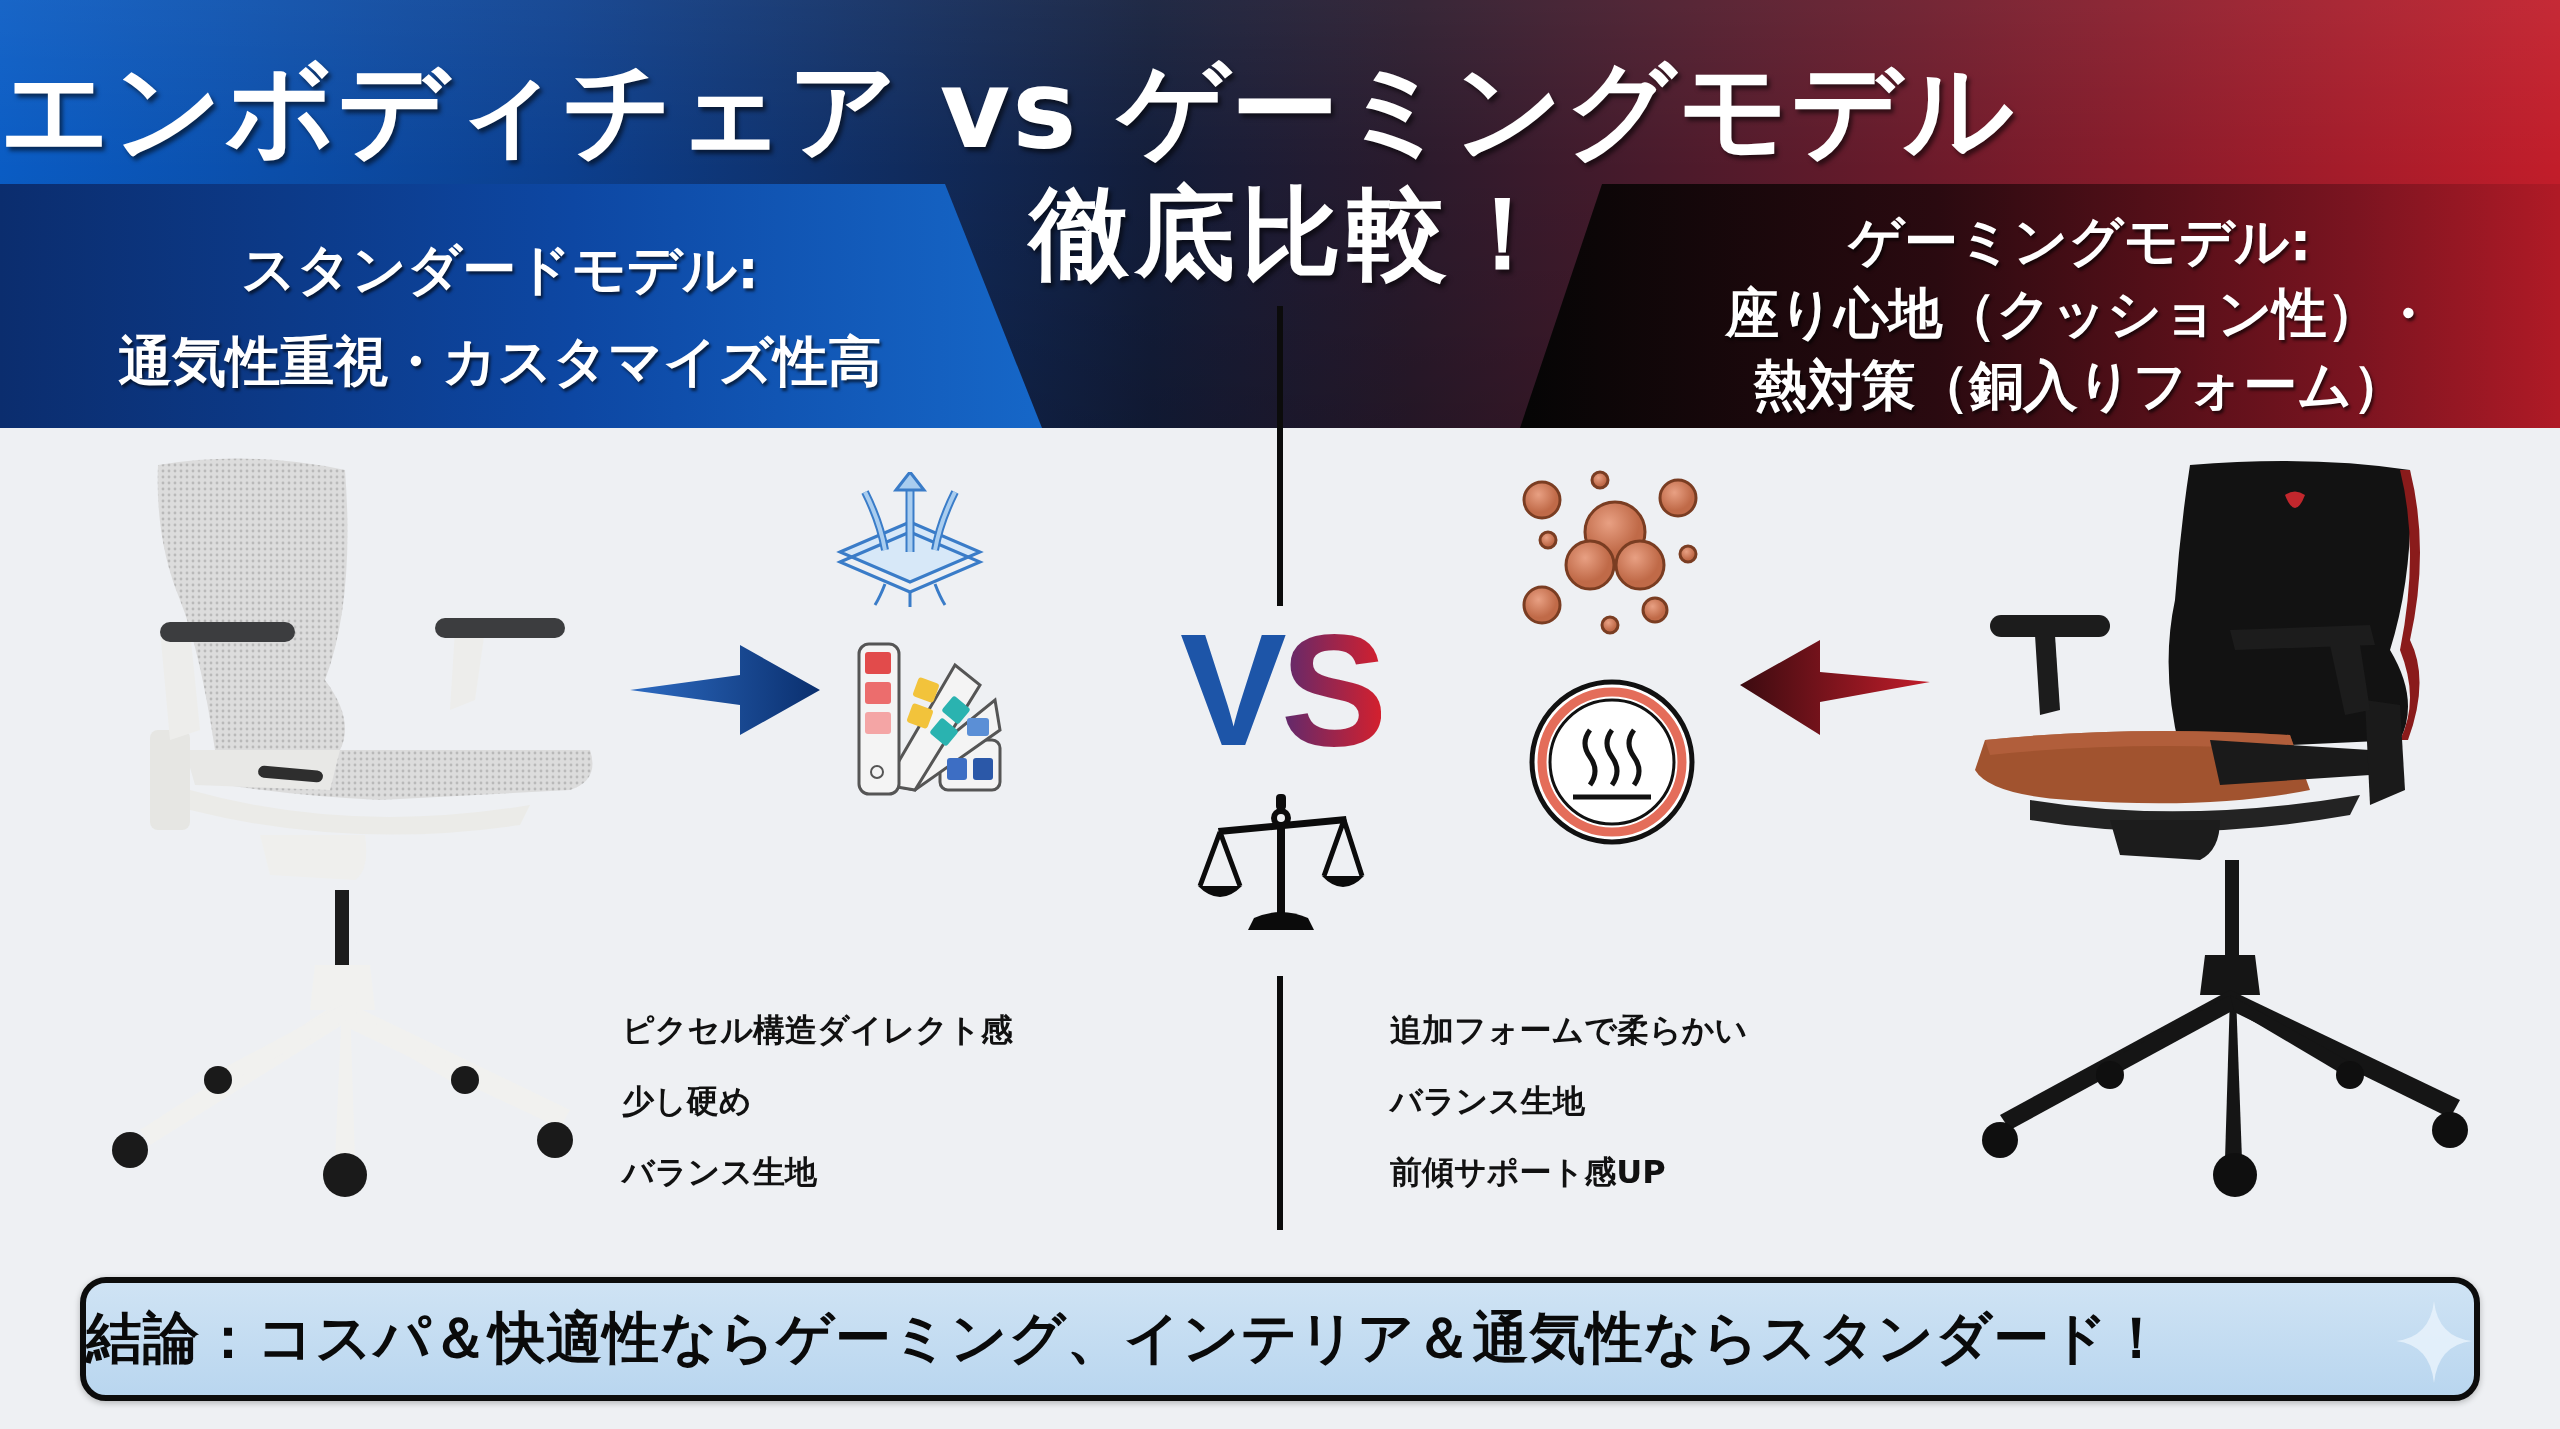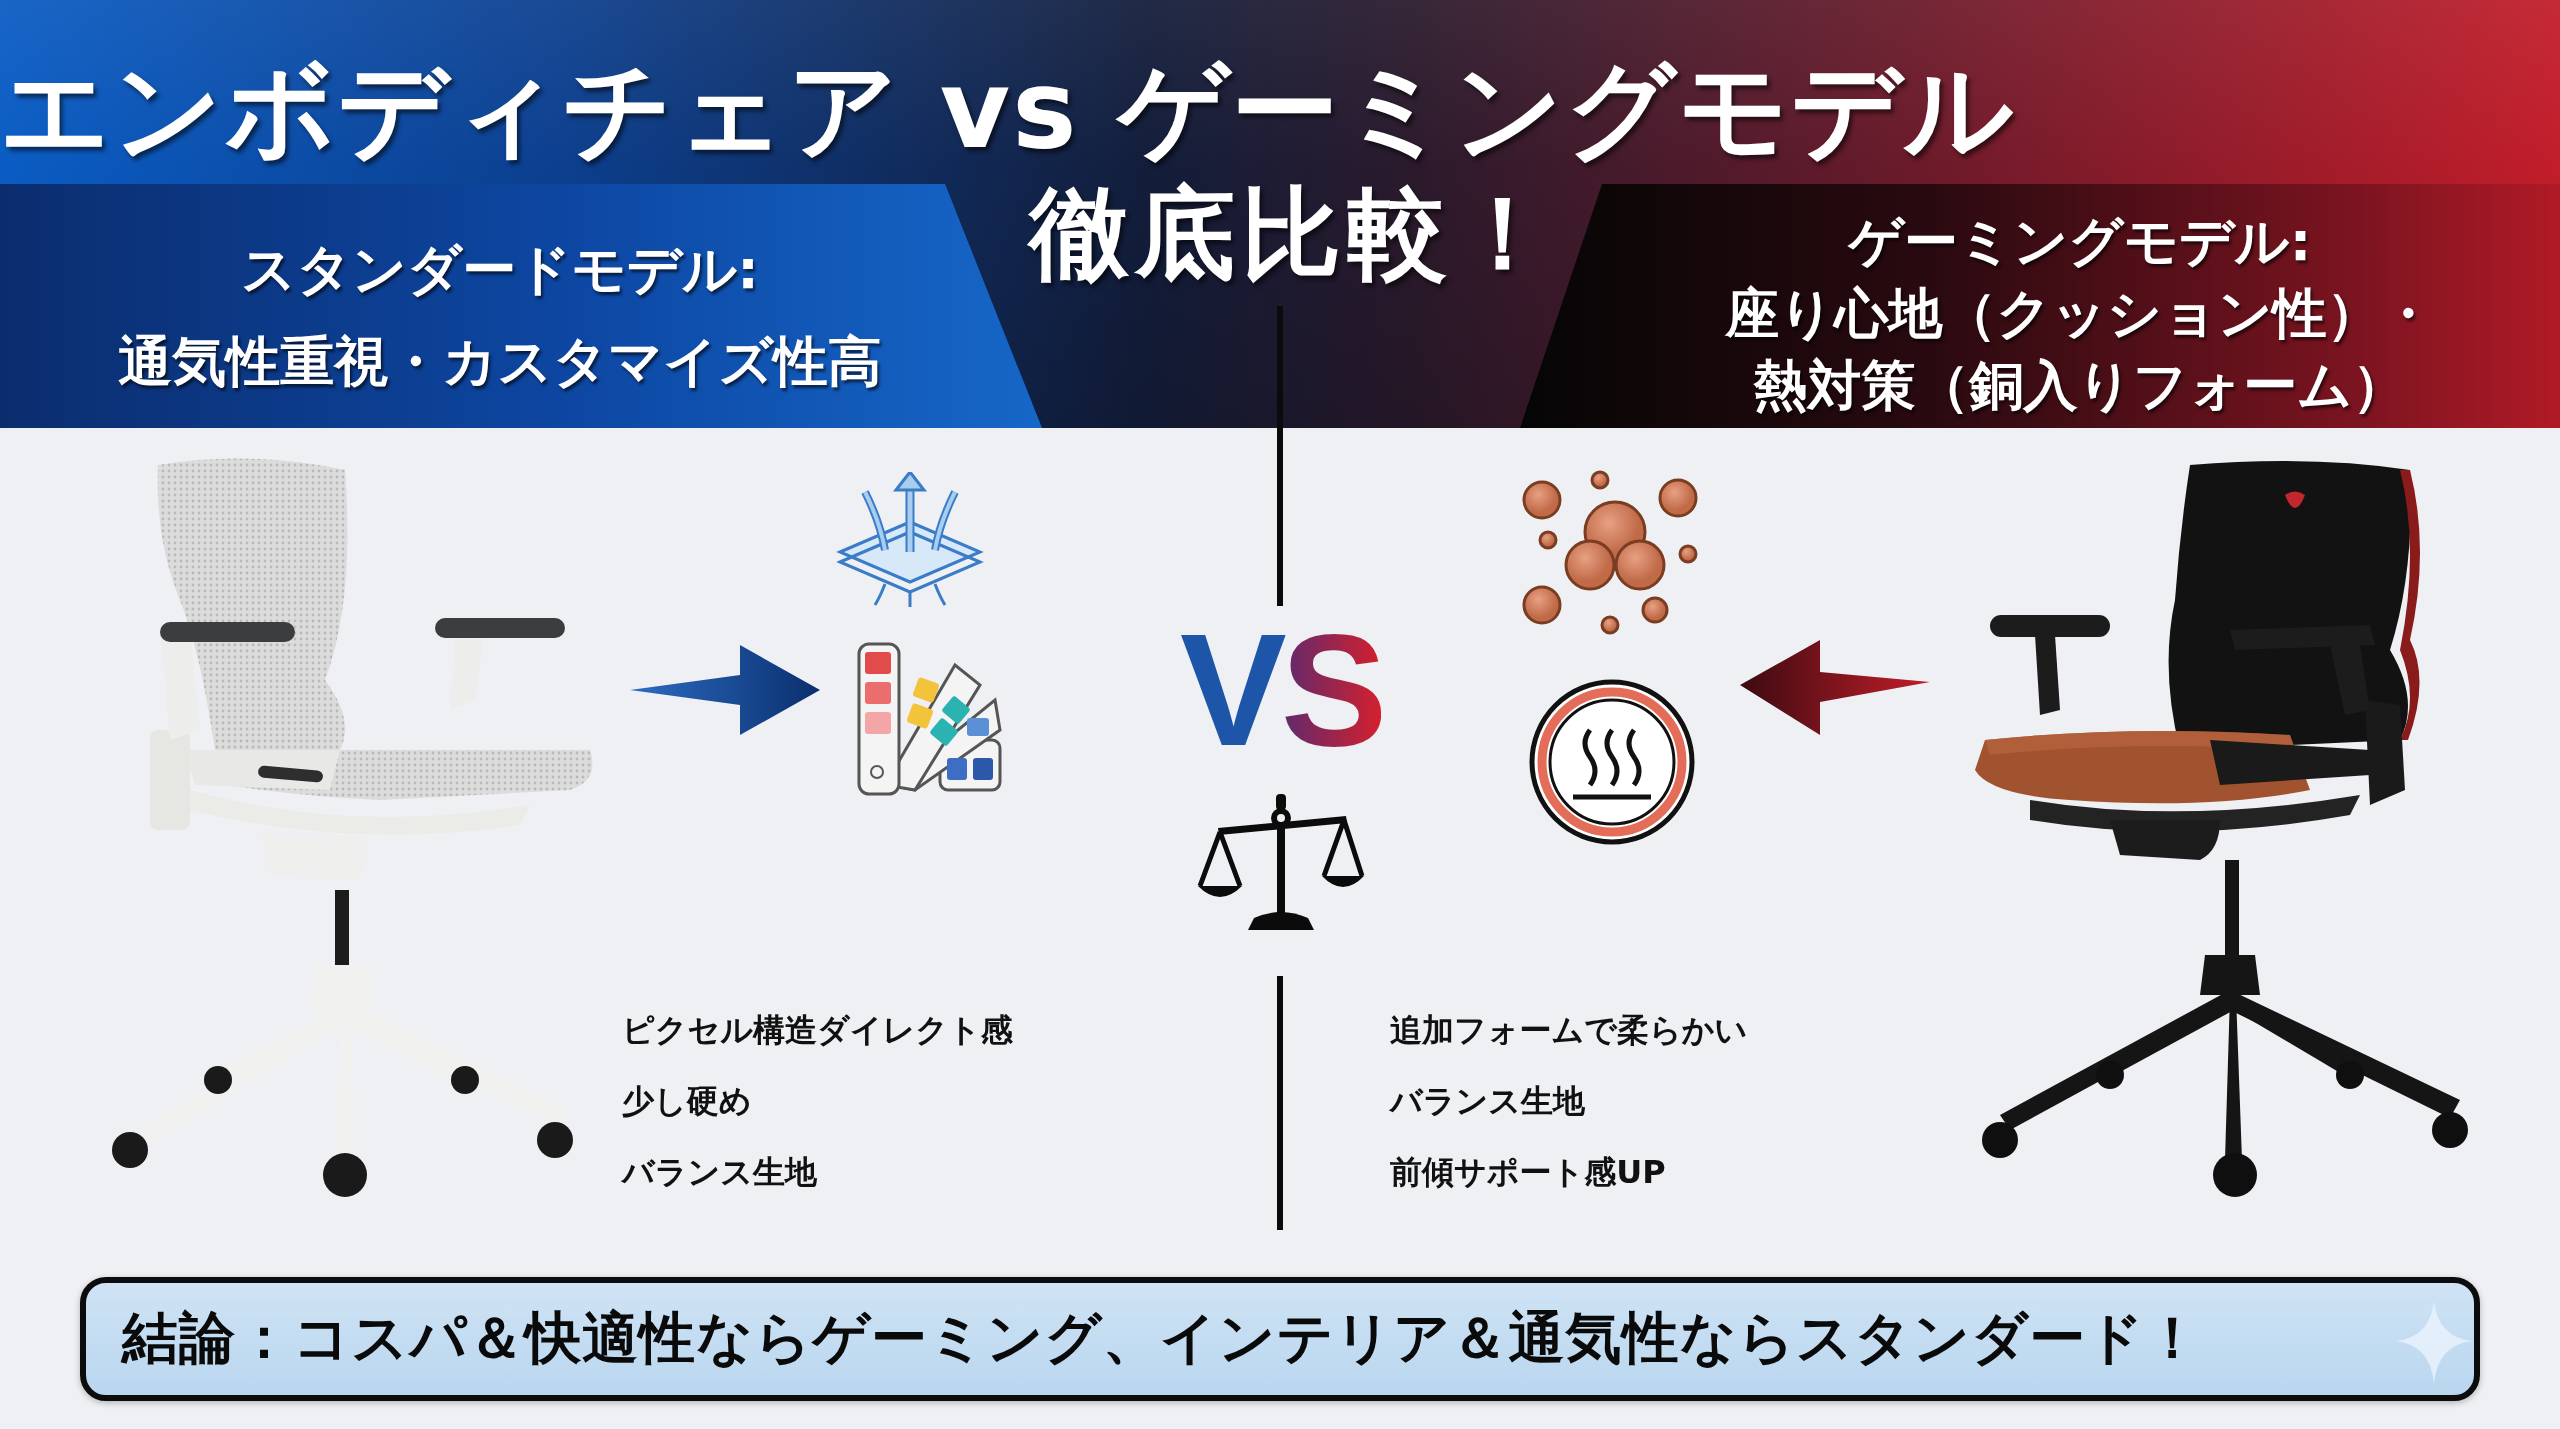--- a/index.html
+++ b/index.html
@@ -77,21 +77,21 @@
   .feature-list {
     position: absolute; font-weight: bold; font-size: 32px; line-height: 71px; color: #111111;
   }
   .feature-list.left { left: 622px; top: 995px; }
   .feature-list.right { left: 1390px; top: 995px; }
 
   .conclusion {
     position: absolute; left: 80px; top: 1277px; width: 2400px; height: 124px;
     background: linear-gradient(180deg, #cfe3f4 0%, #b9d6ef 100%);
     border: 6px solid #0c0c0c; border-radius: 26px;
-    display: flex; align-items: center; padding-left: 36px;
+    display: flex; align-items: center; 
     box-shadow: 0 2px 6px rgba(0,0,0,0.25);
   }
   .conclusion-text { font-weight: bold; font-size: 56px; color: #0a0a0a; letter-spacing: 1px; white-space: nowrap; }
   .sparkle { position: absolute; right: 0px; top: 8px; width: 80px; height: 100px; }
 </style>
 </head>
 <body>
 
 <div class="header-band"></div>
 <div class="title-line1">エンボディチェア vs ゲーミングモデル</div>

